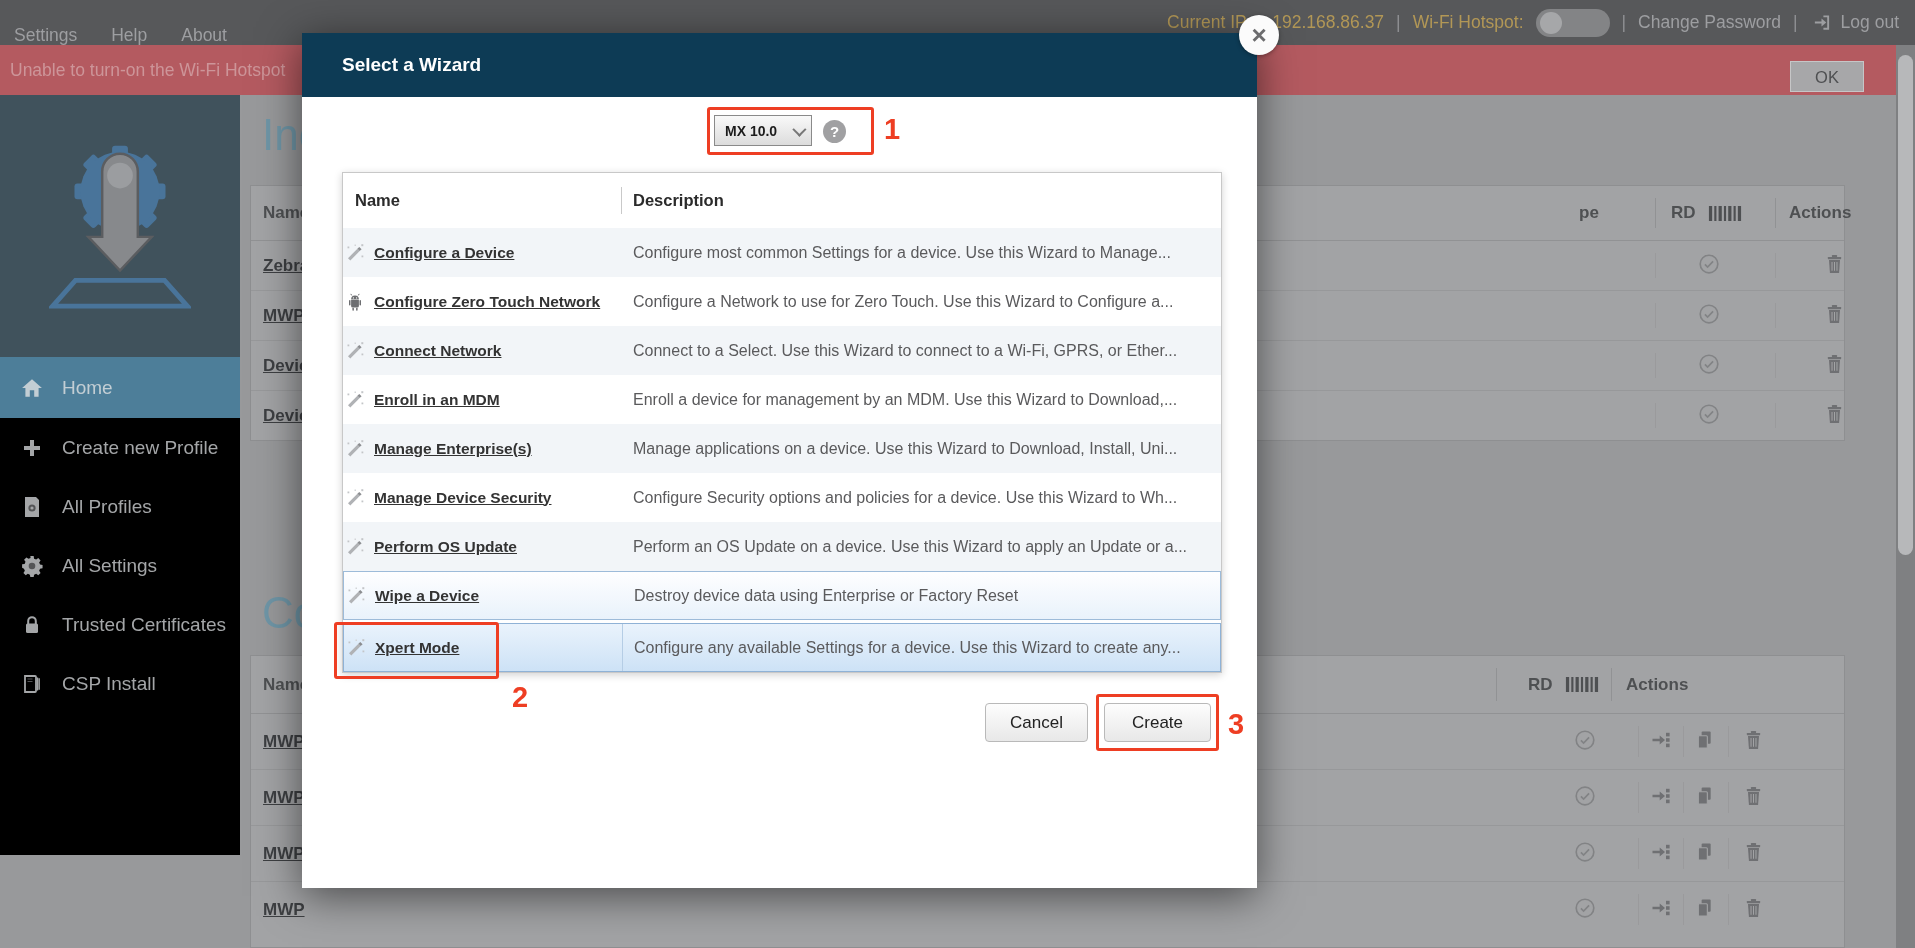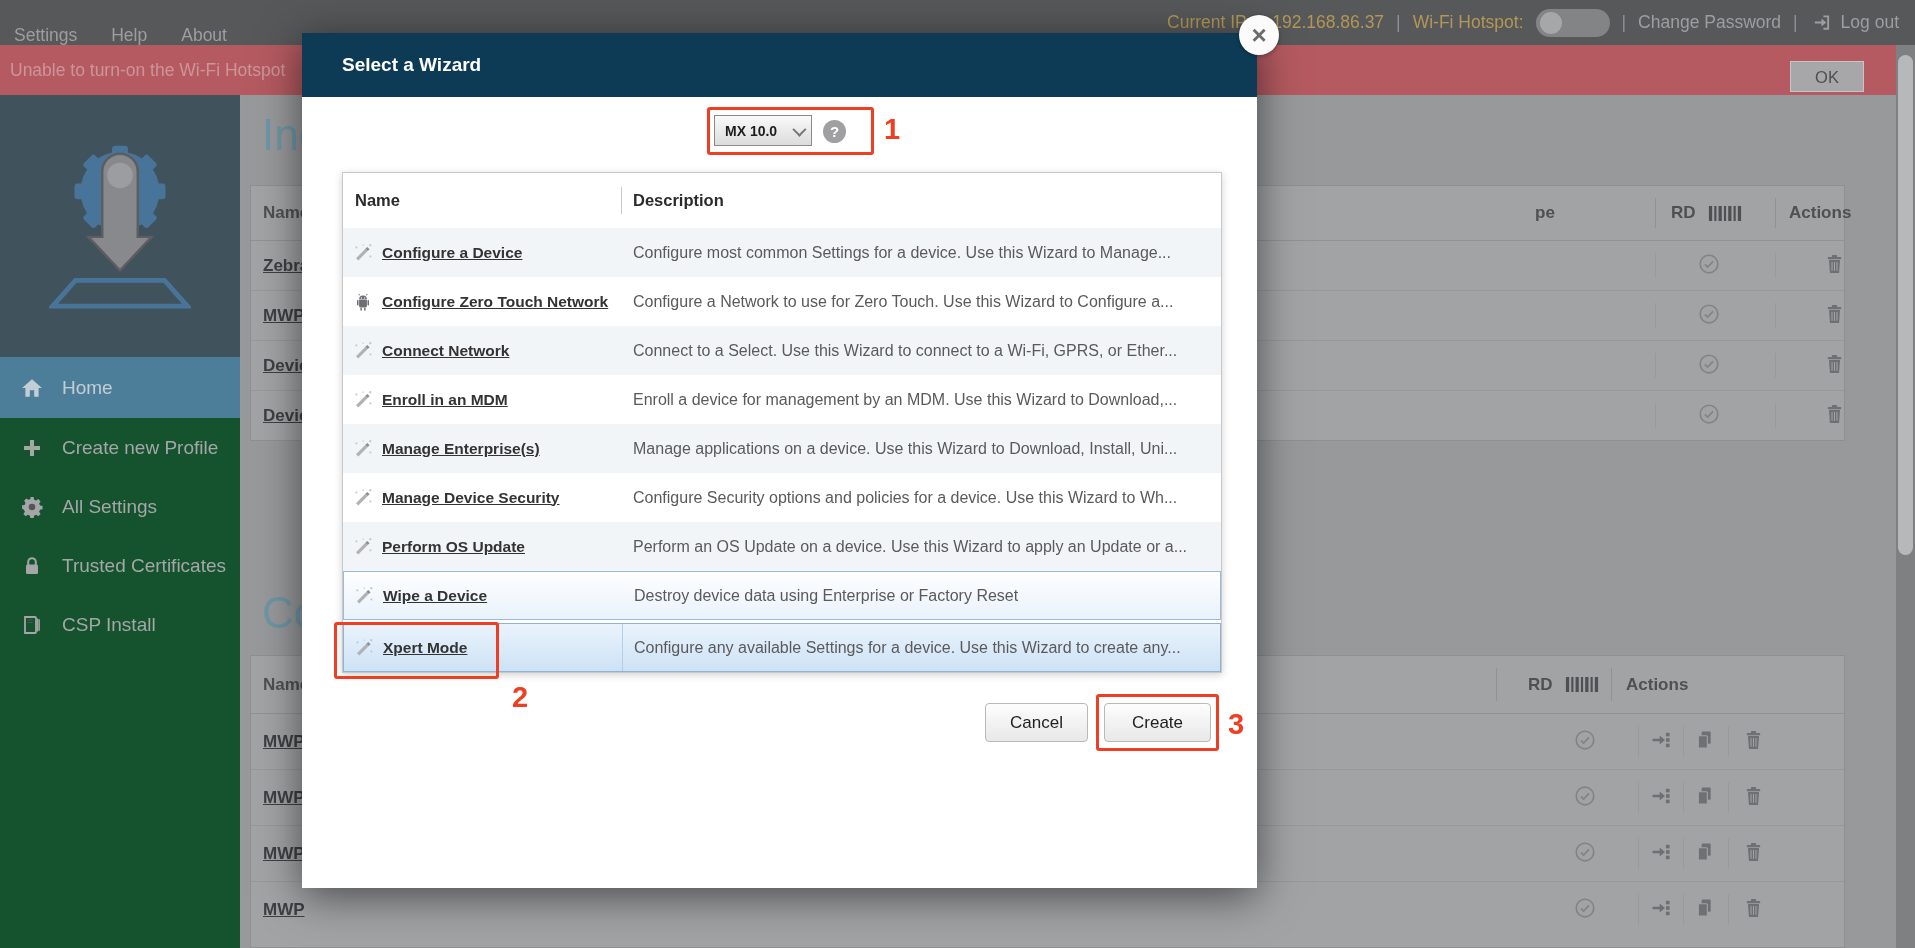--- a/index.html
+++ b/index.html
@@ -16,21 +16,21 @@
   .ip-val{margin-left:16px;}
   .toggle{width:74px;height:28px;border-radius:14px;background:#838486;margin-left:12px;position:relative;}
   .knob{position:absolute;left:4px;top:3px;width:22px;height:22px;border-radius:50%;background:#a6a7a9;}
   .logout-wrap{display:flex;align-items:center;gap:7px;}
   
   .banner{left:0;top:45px;width:1915px;height:50px;background:#b45a60;color:#cd9599;
           font-size:17.5px;line-height:50px;padding-left:10px;box-sizing:border-box;}
   .ok-btn{position:absolute;left:1790px;top:16px;width:72px;height:29px;background:#a7a7a9;
           border:1px solid #c6c6c7;color:#4f5052;font-size:16.5px;display:flex;align-items:center;justify-content:center;}
   
-  .sidebar{left:0;top:95px;width:240px;height:853px;background:#14532d;}
+  .sidebar{left:0;top:95px;width:240px;height:760px;background:#000000;}
   .logo-sec{height:262px;background:#40525c;display:flex;align-items:center;justify-content:center;}
   .nav-item{height:59px;display:flex;align-items:center;padding-left:20px;gap:18px;
             color:#a4a6a8;font-size:19px;cursor:pointer;}
   .nav-item.active{height:61px;background:#4d7e99;color:#c3ced4;}
   .nav-icon{width:24px;height:24px;display:flex;align-items:center;justify-content:center;}
   .nav-icon svg{fill:currentColor;}
   
   .bg-heading{color:#6f96a7;font-size:44px;}
   .bg-table{background:#a2a3a5;border:1px solid #8e8f91;box-sizing:border-box;}
   .bg-thead{position:relative;height:54px;border-bottom:1px solid #919294;font-weight:bold;
@@ -63,21 +63,21 @@
         border-bottom:2px solid #777;transform:rotate(45deg) translateY(-2px);}
   .help-ic{left:521px;top:87px;width:23px;height:23px;border-radius:50%;background:#a0a0a2;color:#fff;
            display:flex;align-items:center;justify-content:center;font-size:15px;font-weight:bold;}
   .wizard-table{left:40px;top:139px;width:880px;background:#fff;border:1px solid #c8c8c8;
                 box-sizing:border-box;box-shadow:0 2px 8px rgba(0,0,0,.18);}
   .wiz-head{position:relative;height:55px;display:flex;align-items:center;
             font-size:16.5px;font-weight:bold;color:#2b2b2b;}
   .wiz-head .h-name{padding-left:12px;}
   .wiz-head .h-desc{position:absolute;left:290px;}
   .wiz-head .vdiv{position:absolute;left:278px;top:14px;bottom:14px;width:1px;background:#c9c9c9;}
-  .wiz-row{position:relative;height:49px;display:flex;align-items:center;padding-left:10px;
+  .wiz-row{position:relative;height:49px;display:flex;align-items:center;padding-left:2px;
            box-sizing:border-box;cursor:pointer;}
   .wiz-row.odd{background:#f2f5f8;}
   .wiz-row.even{background:#fff;}
   .wiz-row.sel-light{background:linear-gradient(#fefeff,#e9f2fb);border:1px solid #9dbbd9;}
   .wiz-row.sel-strong{background:linear-gradient(#eaf3fc,#cde2f6);border:1px solid #8fb2d6;margin-top:3px;}
   .wiz-row.sel-strong .vdiv2{position:absolute;left:278px;top:0;bottom:0;width:1px;background:#b5cde5;}
   .wiz-icon{width:20px;height:20px;margin-right:9px;flex:none;}
   .wiz-name{font-size:15.5px;font-weight:bold;color:#333;text-decoration:underline;white-space:nowrap;}
   .wiz-desc{position:absolute;left:290px;right:8px;font-size:16px;color:#5a5a5c;
             white-space:nowrap;overflow:hidden;}
@@ -157,20 +157,30 @@
         <div class="nav-item">
           <span class="nav-icon">
             <svg width="20" height="20" viewBox="0 0 20 20">
               <path d="M8 2h4v6h6v4h-6v6H8v-6H2V8h6z"></path>
             </svg>
           </span>
           <span>Create new Profile</span>
         </div>
         <div class="nav-item">
           <span class="nav-icon">
+            <svg width="20" height="22" viewBox="0 0 20 22">
+              <path d="M3 1h11l3 3v17H3z"></path>
+              <circle cx="10" cy="12" r="3.6" fill="#545557"></circle>
+              <circle cx="10" cy="12" r="1.6" fill="currentColor"></circle>
+            </svg>
+          </span>
+          <span>All Profiles</span>
+        </div>
+        <div class="nav-item">
+          <span class="nav-icon">
             <svg width="22" height="22" viewBox="0 0 20 20">
               <path d="M8.5 1h3l.4 2.3 1.9.8 1.9-1.3 2.1 2.1-1.3 1.9.8 1.9 2.3.4v3l-2.3.4-.8 1.9 1.3 1.9-2.1 2.1-1.9-1.3-1.9.8-.4 2.3h-3l-.4-2.3-1.9-.8-1.9 1.3-2.1-2.1 1.3-1.9-.8-1.9L1 11.5v-3l2.3-.4.8-1.9-1.3-1.9 2.1-2.1 1.9 1.3 1.9-.8z"></path>
               <circle cx="10" cy="10" r="3" fill="#545557"></circle>
             </svg>
           </span>
           <span>All Settings</span>
         </div>
         <div class="nav-item">
           <span class="nav-icon">
             <svg width="20" height="22" viewBox="0 0 20 20">
@@ -191,21 +201,21 @@
           <span>CSP Install</span>
         </div>
       </div>
   </div>
 
   <div class="abs bg-heading" style="left:262px;top:110px;">Inc</div>
 
   <div class="abs bg-table" style="left:250px;top:185px;width:1595px;">
     <div class="bg-thead">
       <span class="hcell" style="left:12px;">Name</span>
-      <span class="hcell" style="left:1284px;">pe</span>
+      <span class="hcell" style="left:1328px;">pe</span>
       <span class="vline" style="left:1404px;"></span>
       <span class="hcell" style="left:1420px;">
         <span>RD</span>
         <svg width="42" height="15" viewBox="0 0 30 14" fill="#4e5052">
             <rect x="0" width="3" height="14"></rect>
             <rect x="5" width="2" height="14"></rect>
             <rect x="9" width="3" height="14"></rect>
             <rect x="14" width="2" height="14"></rect>
             <rect x="18" width="3" height="14"></rect>
             <rect x="23" width="2" height="14"></rect>

